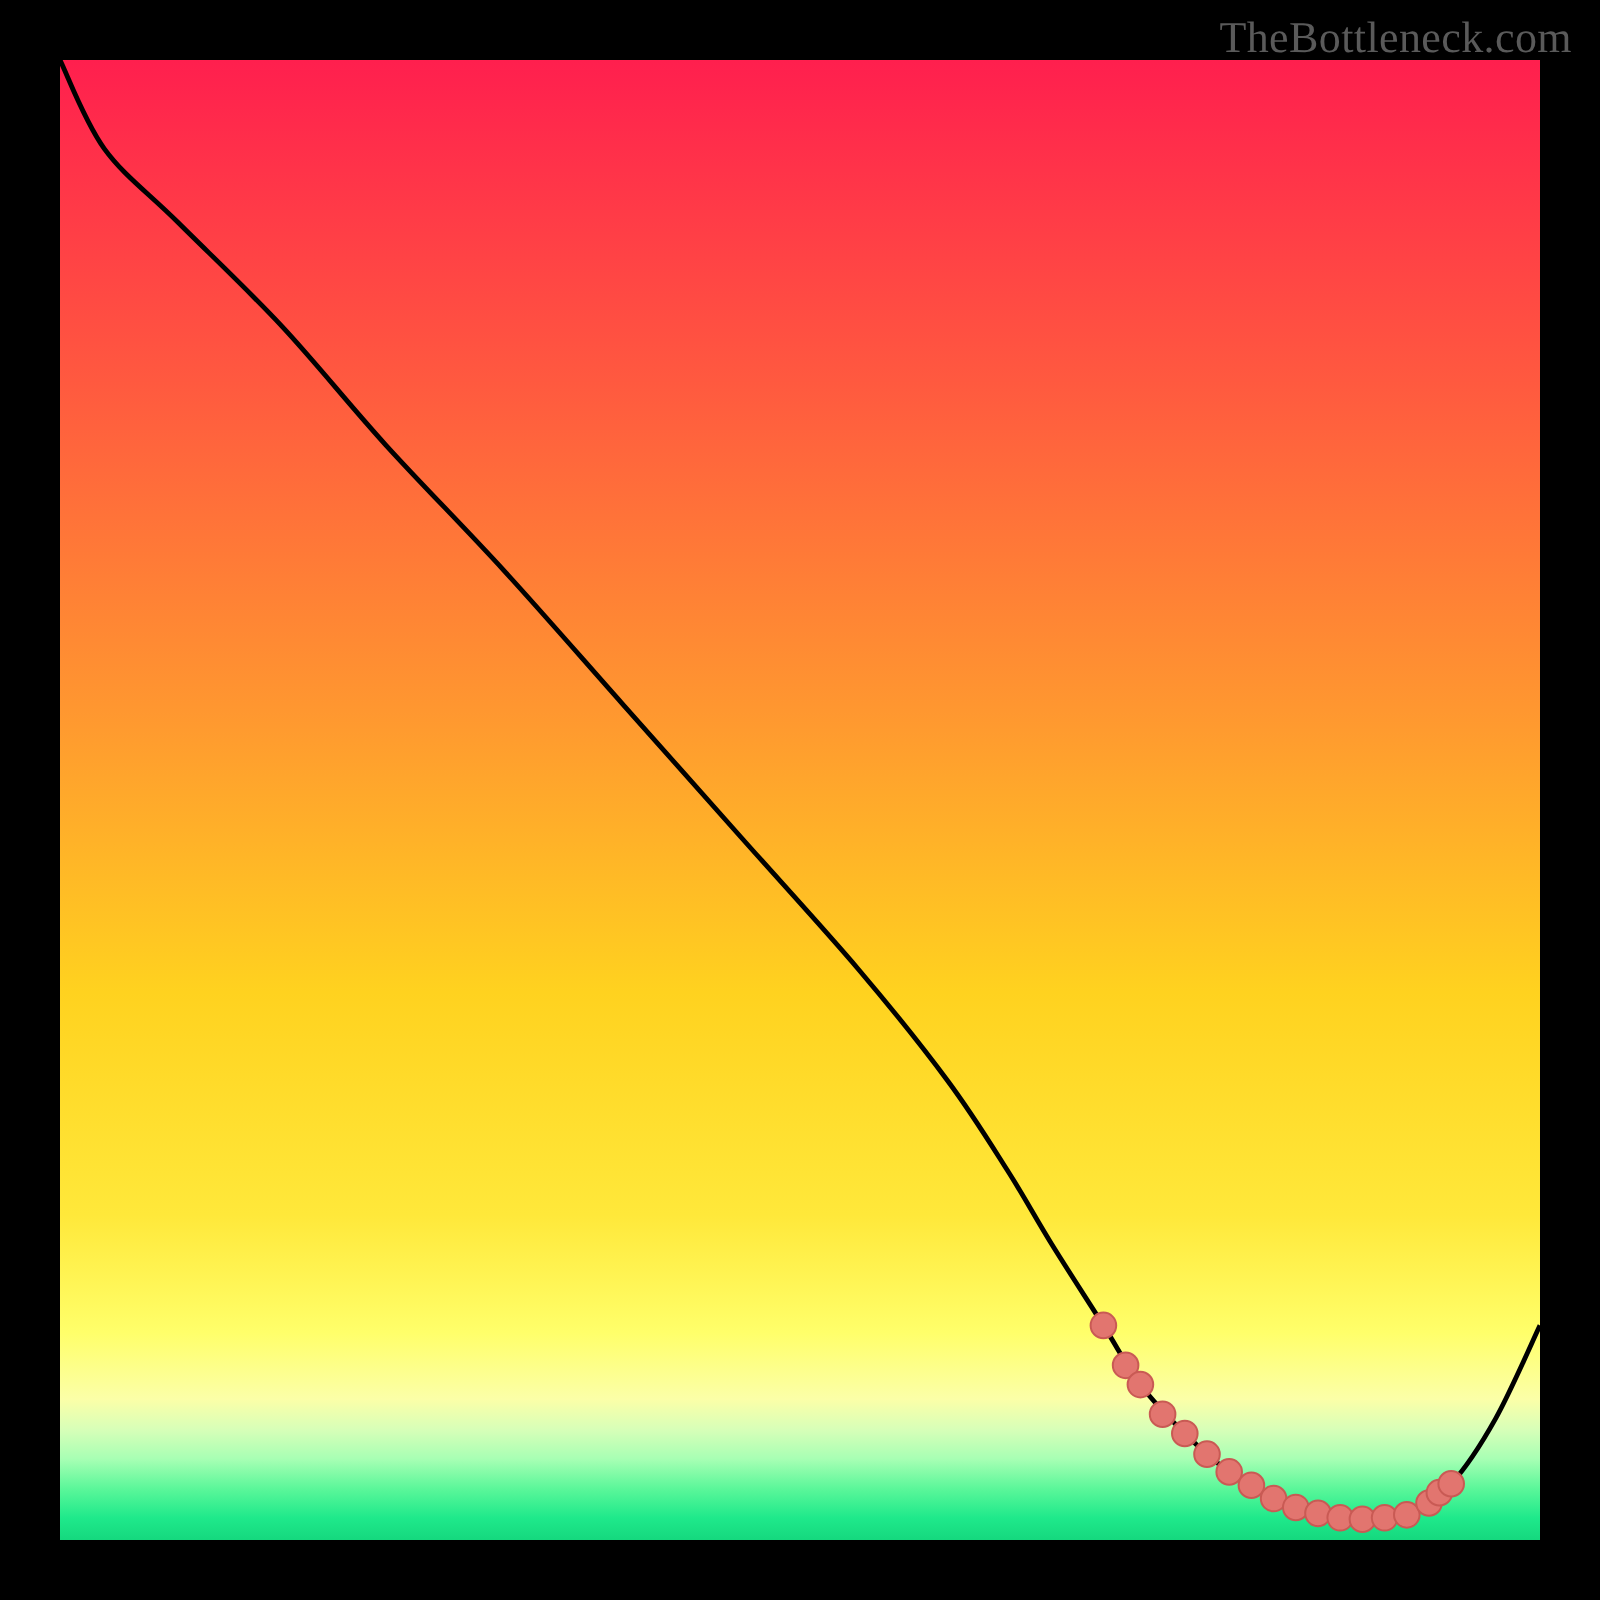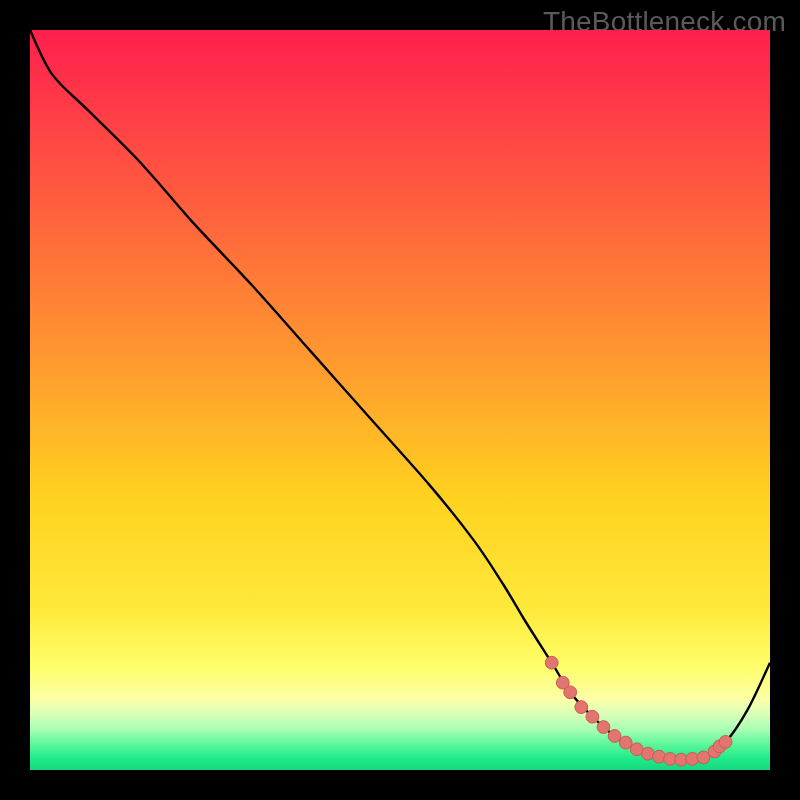--- a/index.html
+++ b/index.html
@@ -7,22 +7,22 @@
   .stage {
     position: relative;
     width: 800px;
     height: 800px;
     background: #000;
   }
   .watermark {
     position: absolute;
     top: 6px;
     right: 14px;
-    font-family: Liberation Sans, sans-serif;
-    font-size: 28px;
+    font-family: Liberation Serif, serif;
+    font-size: 22px;
     color: #5a5a5a;
     letter-spacing: 0.2px;
     user-select: none;
   }
   .plot {
     position: absolute;
     left: 30px;
     top: 30px;
     width: 740px;
     height: 740px;

